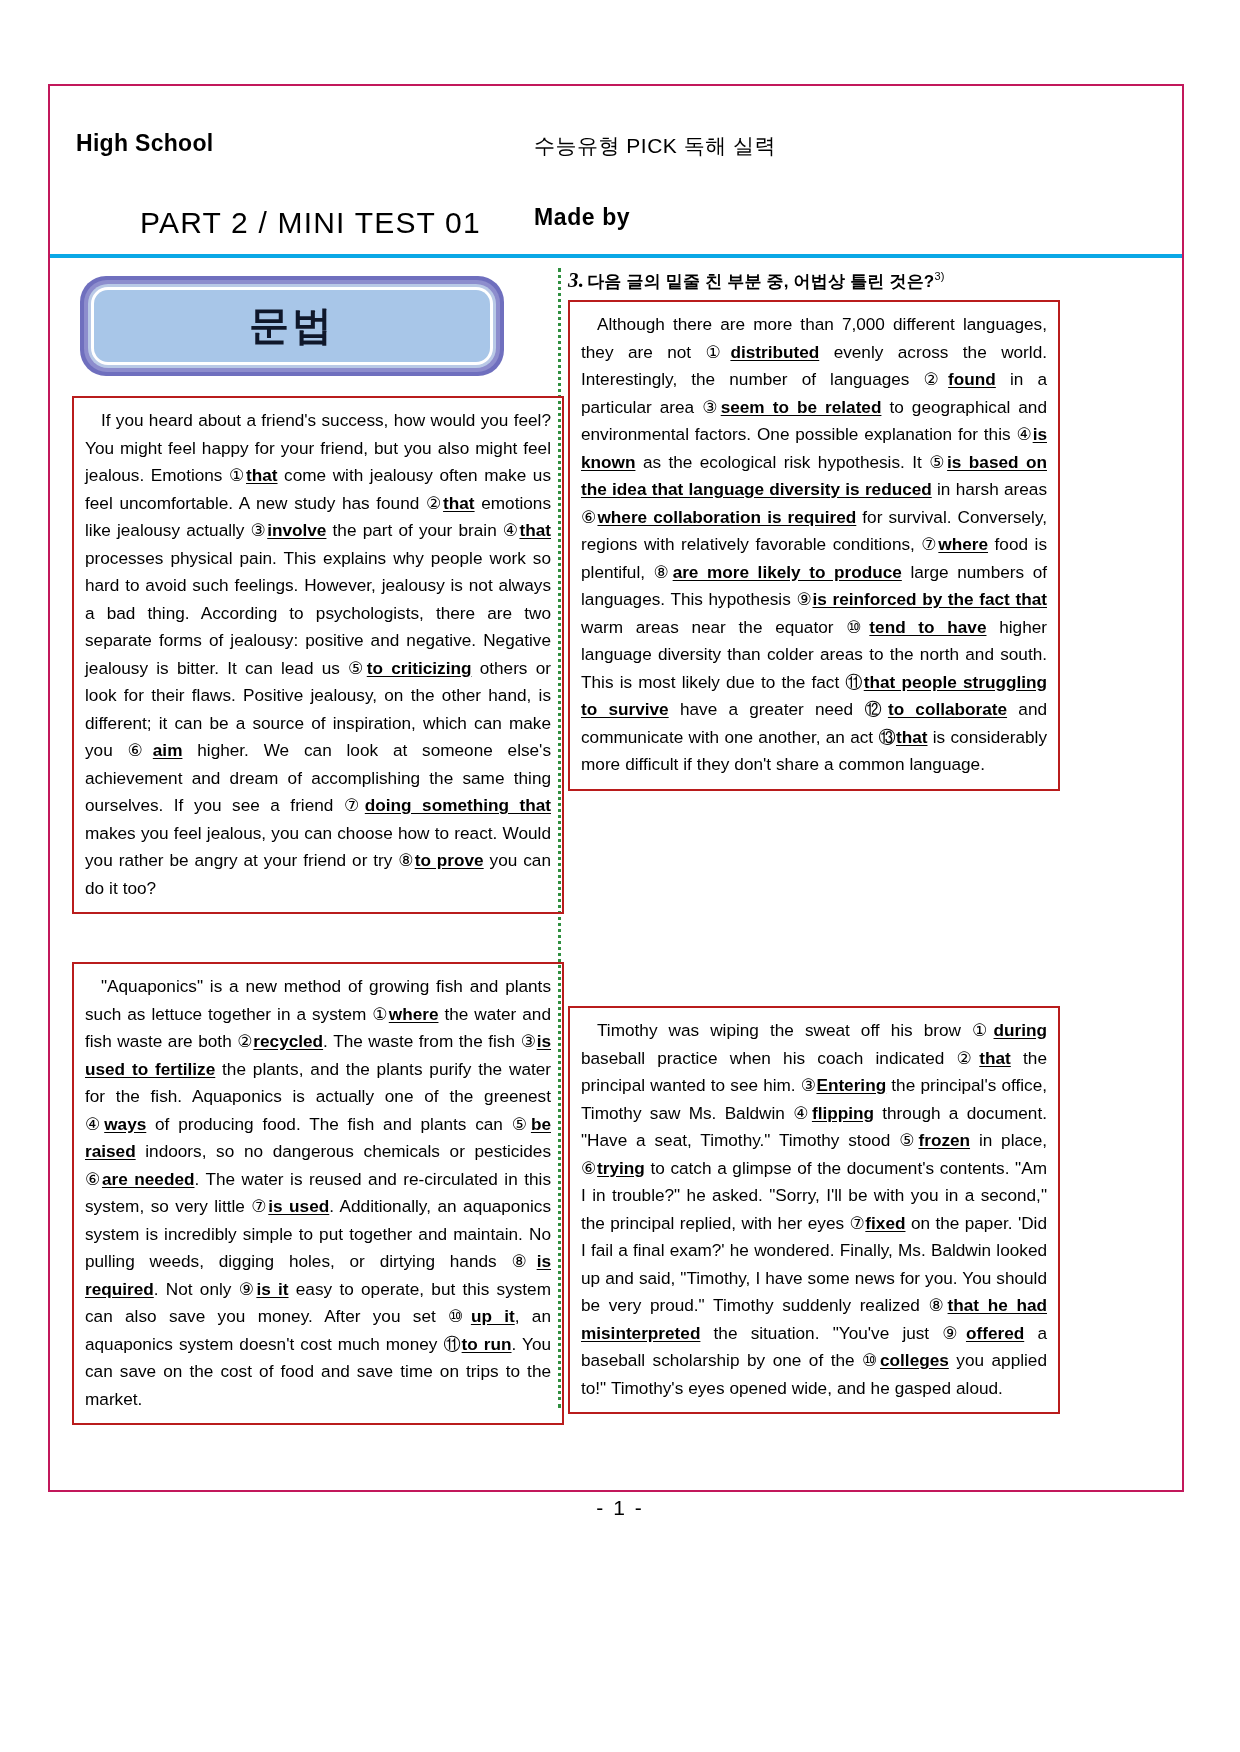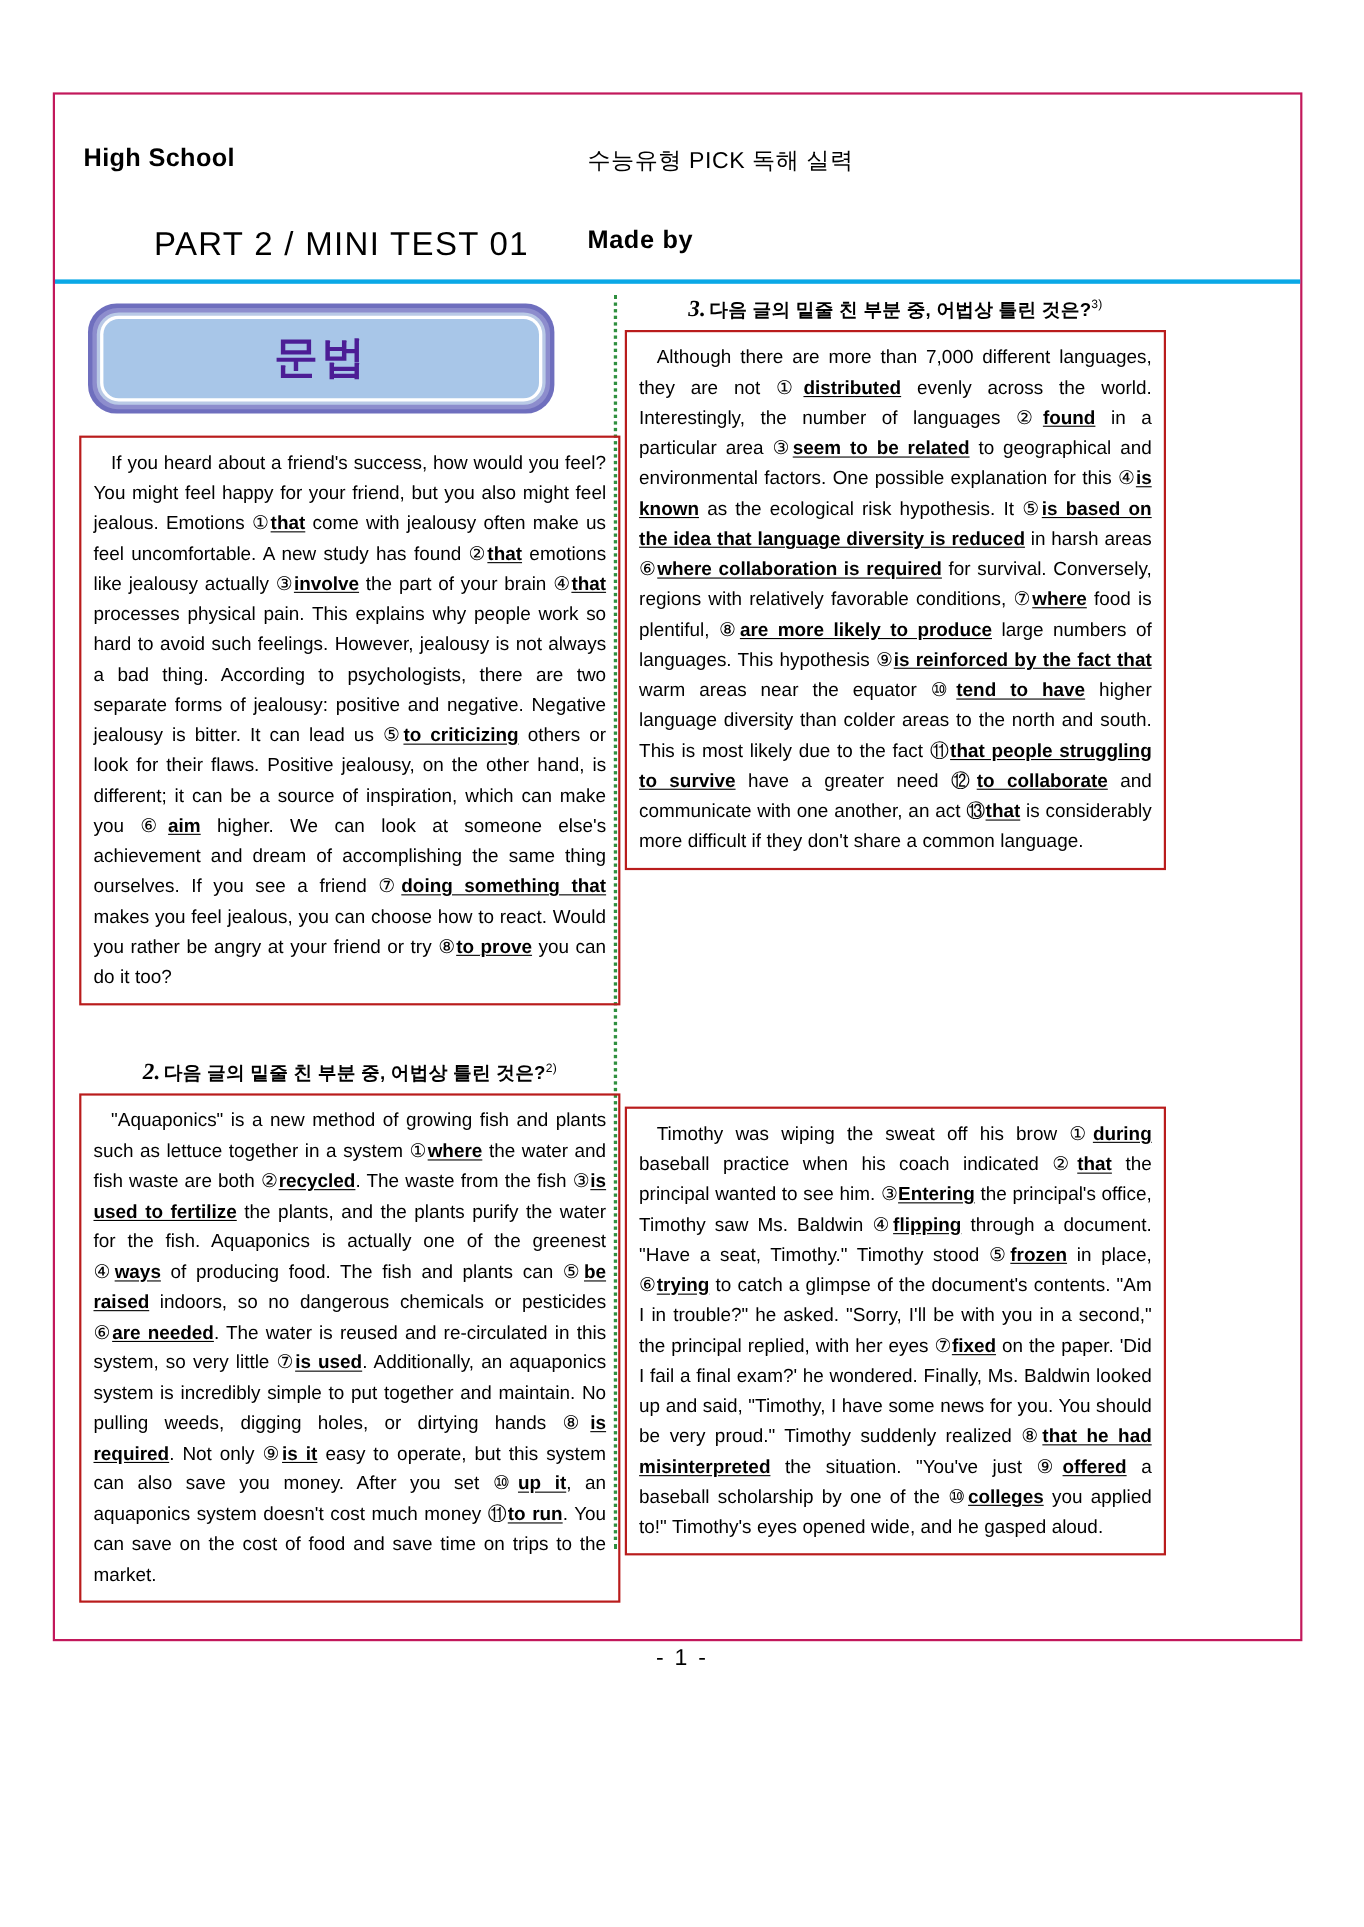--- a/index.html
+++ b/index.html
@@ -145,35 +145,34 @@
     background: #a8c6e8;
     display: flex;
     align-items: center;
     justify-content: center;
     box-sizing: border-box;
   }
   .plate-text {
     font-size: 40px;
     font-weight: bold;
     letter-spacing: 3px;
-    color: #4c1d95;
+    color: #0f172a;
     line-height: 1;
     padding-bottom: 2px;
   }
 
   
   .q { position: absolute; width: 492px; }
 
   .q-head {
     font-size: 17px;
     font-weight: bold;
     letter-spacing: 0.2px;
     margin-bottom: 7px;
     white-space: nowrap;
-    text-align: center;
   }
   .q-num {
     font-family: "Liberation Serif", "DejaVu Serif", serif;
     font-style: italic;
     font-weight: bold;
     font-size: 21px;
     margin-right: 3px;
   }
   .q-head-text { font-weight: bold; }
   .q-sup {
@@ -243,23 +242,20 @@
         </div>
       </div>
 
       <div class="q" id="q1" style="top:134px;">
         <div class="passage">
             <p>If you heard about a friend's success, how would you feel? You might feel happy for your friend, but you also might feel jealous. Emotions <span class="cn">①</span><b class="mk">that</b> come with jealousy often make us feel uncomfortable. A new study has found <span class="cn">②</span><b class="mk">that</b> emotions like jealousy actually <span class="cn">③</span><b class="mk">involve</b> the part of your brain <span class="cn">④</span><b class="mk">that</b> processes physical pain. This explains why people work so hard to avoid such feelings. However, jealousy is not always a bad thing. According to psychologists, there are two separate forms of jealousy: positive and negative. Negative jealousy is bitter. It can lead us <span class="cn">⑤</span><b class="mk">to criticizing</b> others or look for their flaws. Positive jealousy, on the other hand, is different; it can be a source of inspiration, which can make you <span class="cn">⑥</span><b class="mk">aim</b> higher. We can look at someone else's achievement and dream of accomplishing the same thing ourselves. If you see a friend <span class="cn">⑦</span><b class="mk">doing something that</b> makes you feel jealous, you can choose how to react. Would you rather be angry at your friend or try <span class="cn">⑧</span><b class="mk">to prove</b> you can do it too?</p>
           </div>
       </div>
 
       <div class="q" id="q2" style="top:700px;">
-        <div class="q-head">
-          <span class="q-num">2.</span><span class="q-head-text">다음 글의 밑줄 친 부분 중, 어법상 틀린 것은?</span><span class="q-sup">2)</span>
-        </div>
         <div class="passage">
             <p>"Aquaponics" is a new method of growing fish and plants such as lettuce together in a system <span class="cn">①</span><b class="mk">where</b> the water and fish waste are both <span class="cn">②</span><b class="mk">recycled</b>. The waste from the fish <span class="cn">③</span><b class="mk">is used to fertilize</b> the plants, and the plants purify the water for the fish. Aquaponics is actually one of the greenest <span class="cn">④</span><b class="mk">ways</b> of producing food. The fish and plants can <span class="cn">⑤</span><b class="mk">be raised</b> indoors, so no dangerous chemicals or pesticides <span class="cn">⑥</span><b class="mk">are needed</b>. The water is reused and re-circulated in this system, so very little <span class="cn">⑦</span><b class="mk">is used</b>. Additionally, an aquaponics system is incredibly simple to put together and maintain. No pulling weeds, digging holes, or dirtying hands <span class="cn">⑧</span><b class="mk">is required</b>. Not only <span class="cn">⑨</span><b class="mk">is it</b> easy to operate, but this system can also save you money. After you set <span class="cn">⑩</span><b class="mk">up it</b>, an aquaponics system doesn't cost much money <span class="cn">⑪</span><b class="mk">to run</b>. You can save on the cost of food and save time on trips to the market.</p>
           </div>
       </div>
 
     </div>
 
     <div class="col col-right">
 
       <div class="q" id="q3" style="top:6px;">

